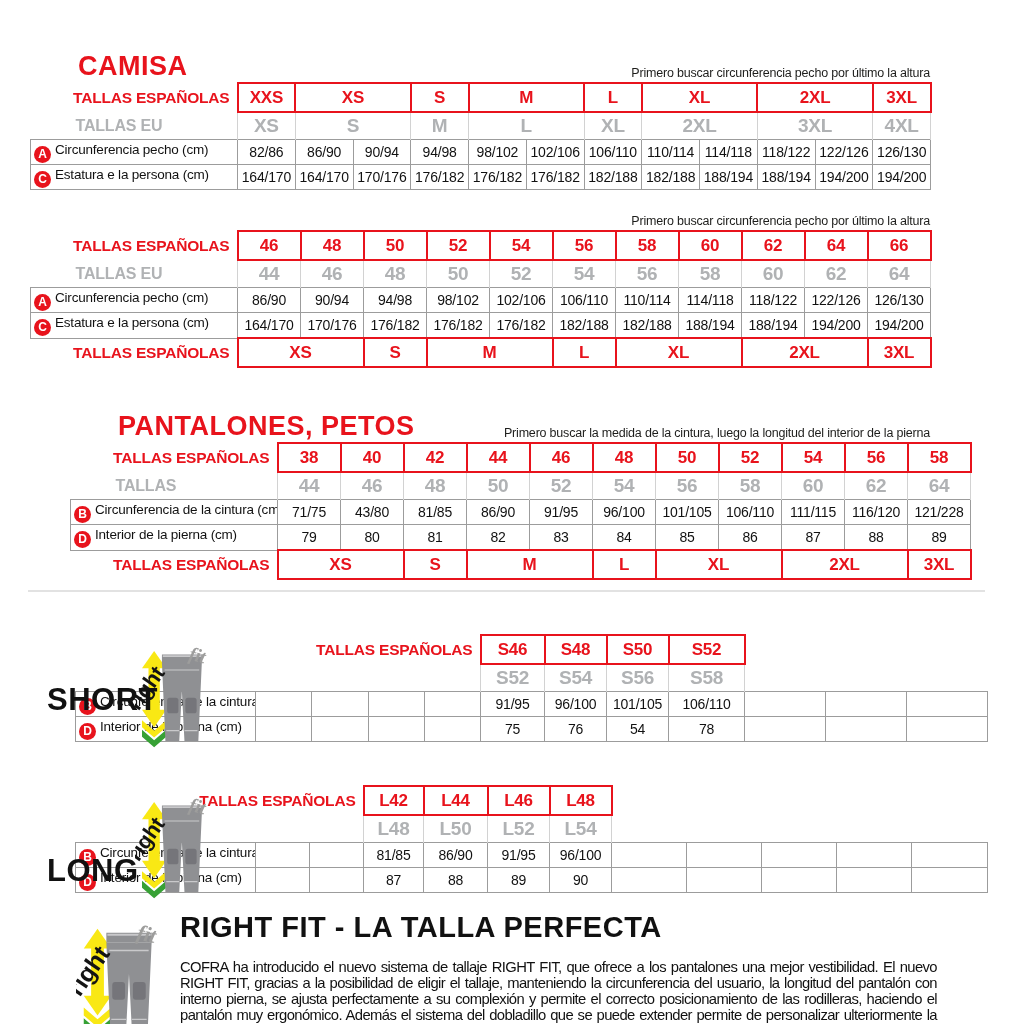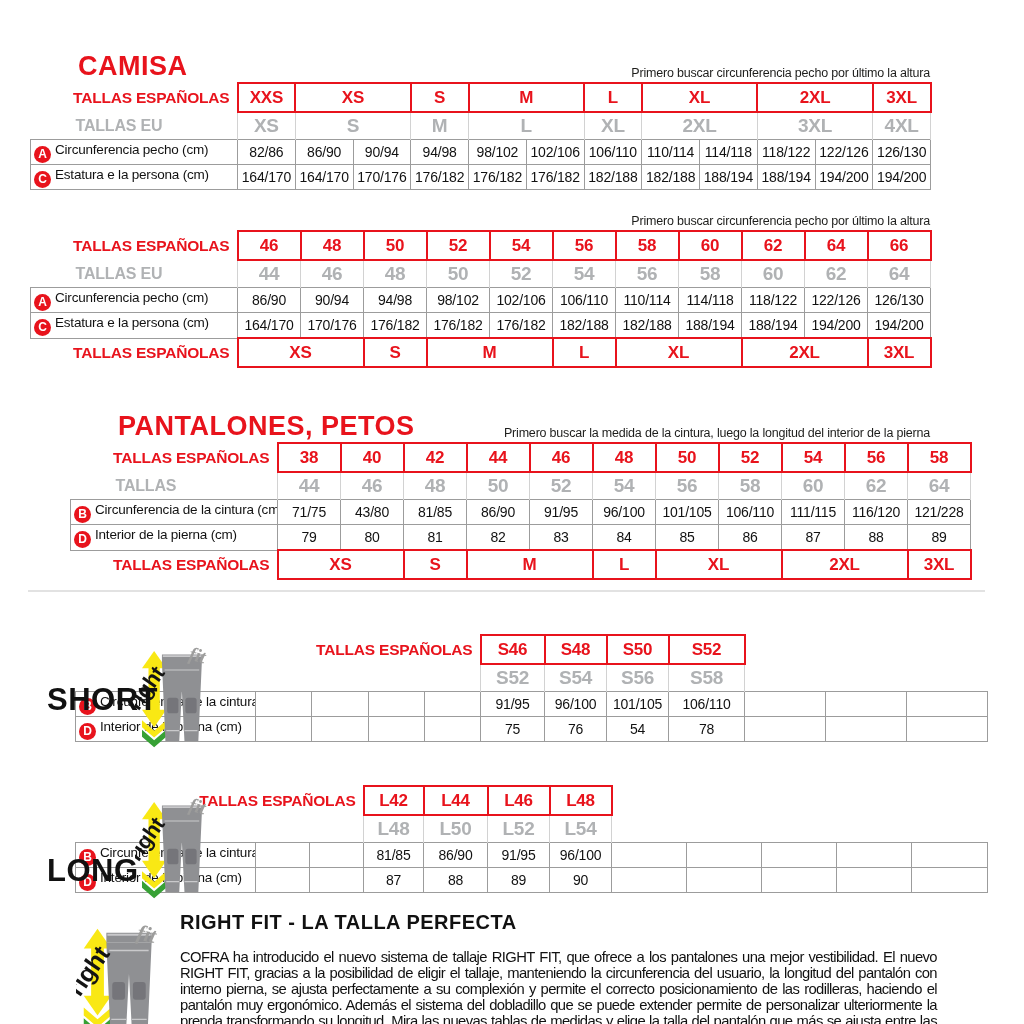--- a/index.html
+++ b/index.html
@@ -27,21 +27,21 @@
 
   
   .fit-section{position:relative;}
   .fit-section table.size-table{margin-left:75px;}
   .word-mark{position:absolute;left:47px;font-size:31px;font-weight:bold;color:#111;letter-spacing:0.5px;}
   .logo{position:absolute;}
 
   
   .rf-block{position:relative;margin-top:18px;min-height:160px;}
   .rf-content{margin-left:180px;width:757px;}
-  .rf-heading{margin:4px 0 6px 0;font-size:20px;font-weight:bold;color:#111;letter-spacing:0.5px;}
+  .rf-heading{margin:4px 0 6px 0;font-size:29px;font-weight:bold;color:#111;letter-spacing:0.5px;}
   .rf-body{font-size:14.8px;line-height:16px;letter-spacing:-0.6px;text-align:justify;color:#111;}
 
   :root{--red:#e8131c;}
 </style>
 </head>
 <body>
 
 <div class="page">
 
   <section style="margin-top:58px;">

